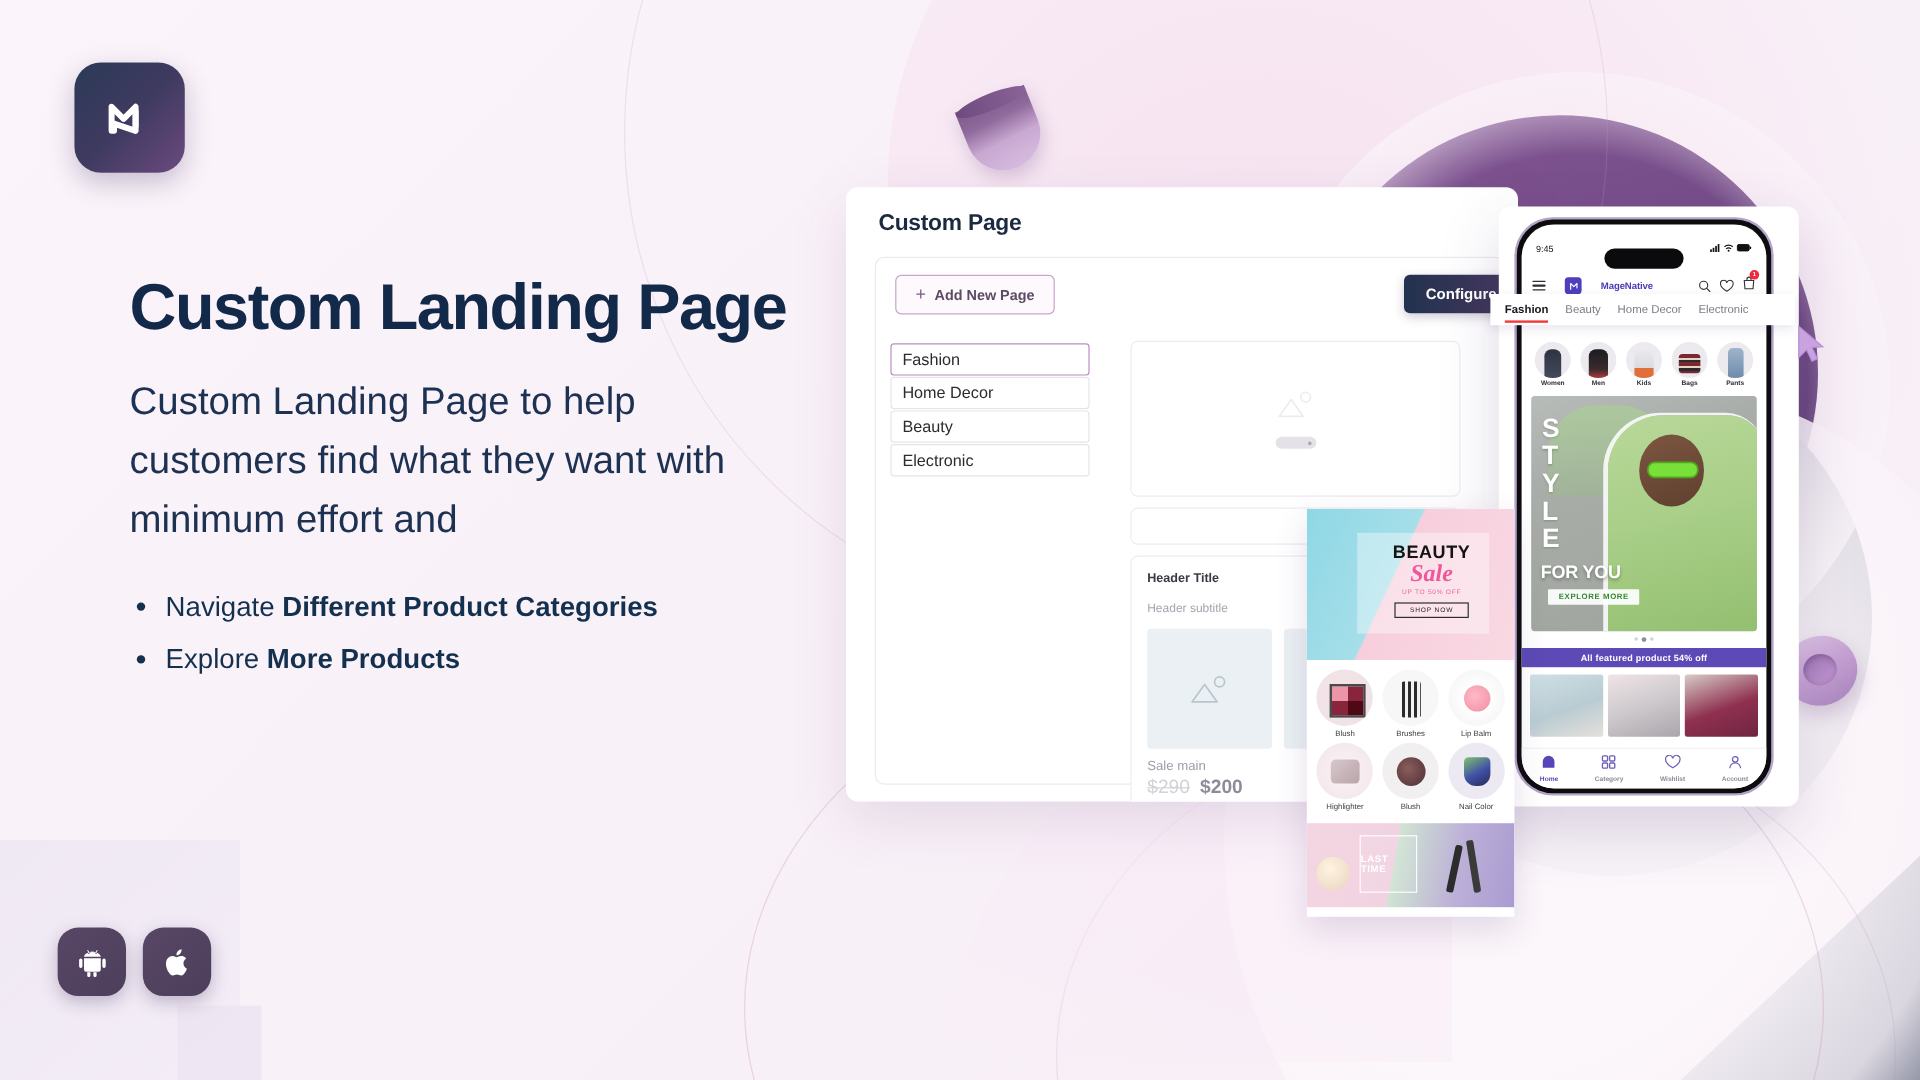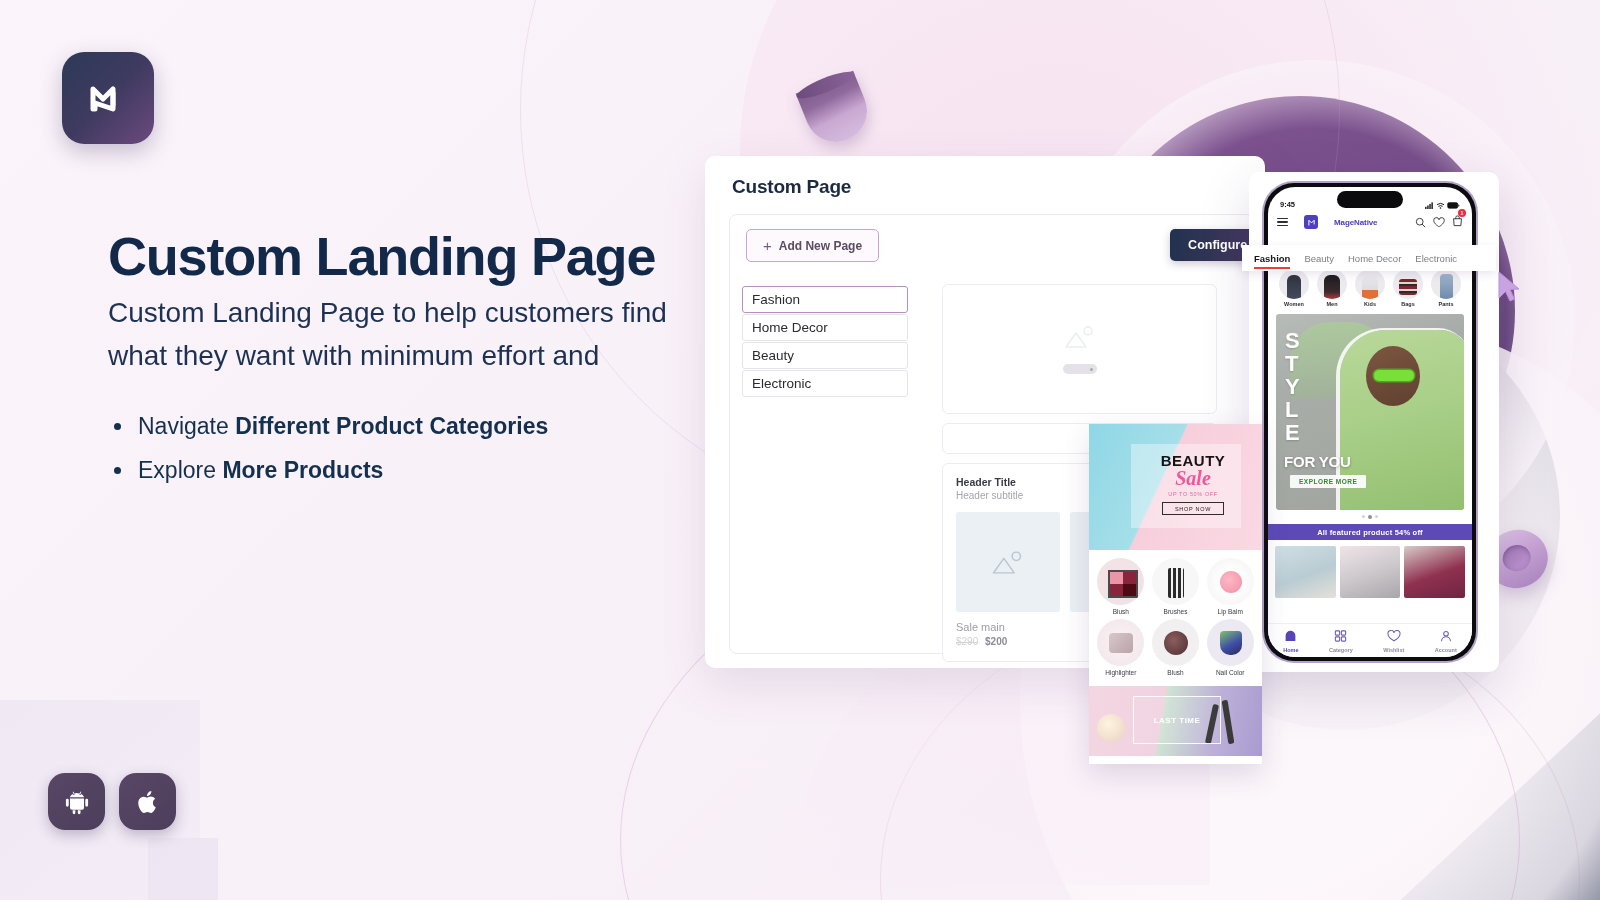--- a/index.html
+++ b/index.html
@@ -119,22 +119,22 @@
   
   .left-col {
     position: absolute; left: 108px; top: 228px;
     width: 600px; z-index: 3;
   }
   .headline {
     font-size: 54px; line-height: 1.04; font-weight: 800;
     color: #12294a; letter-spacing: -1.2px;
   }
   .subhead {
-    margin-top: 8px;
-    font-size: 28px; line-height: 1.53; color: #1d3253; font-weight: 400;
+    margin-top: 26px;
+    font-size: 32px; line-height: 1.53; color: #1d3253; font-weight: 400;
     max-width: 565px;
   }
   .bullets { margin-top: 34px; list-style: none; }
   .bullets li {
     position: relative; padding-left: 30px; margin-bottom: 14px;
     font-size: 23px; color: #14304f; line-height: 1.3;
   }
   .bullets li::before {
     content: ""; position: absolute; left: 6px; top: 11px;
     width: 7px; height: 7px; border-radius: 50%; background: #14304f;
@@ -205,28 +205,28 @@
   .pv-pill {
     width: 34px; height: 10px; border-radius: 6px; background: #e4e2e8;
     display: flex; align-items: center; justify-content: flex-end; padding-right: 4px;
   }
   .pv-pill i { width: 3px; height: 3px; border-radius: 50%; background: #aaa; display: block; }
   .pv-bar { height: 31px; display: flex; align-items: center; justify-content: flex-end; padding-right: 12px; }
   .pv-sort { display: flex; flex-direction: column; align-items: center; gap: 1px; color: #9a98a3; line-height: .6; font-size: 9px; }
   .pv-sort .ln { width: 9px; height: 1px; background: #bbb9c2; }
   .pv-block { padding: 12px 13px 14px; }
   .pv-h-title { font-size: 10.5px; font-weight: 700; color: #3a3a45; }
-  .pv-h-sub { font-size: 10px; color: #a5a3ae; margin-top: 2px; }
+  .pv-h-sub { font-size: 10px; color: #a5a3ae; margin-top: 14px; }
   .pv-grid { display: flex; gap: 10px; margin-top: 11px; }
   .pv-tile {
     width: 104px; height: 100px; background: #eaf0f3; border-radius: 3px;
     display: flex; align-items: center; justify-content: center;
   }
   .pv-text-main { font-size: 11px; color: #9e9ca8; margin-top: 9px; }
-  .pv-price { font-size: 10px; margin-top: 3px; color: #b5b3bd; }
+  .pv-price { font-size: 16px; margin-top: 3px; color: #b5b3bd; }
   .pv-price .old { text-decoration: line-through; opacity: .6; margin-right: 4px; }
   .pv-price .new { color: #8d8b97; font-weight: 700; }
 
   
   .collage {
     position: absolute; left: 1089px; top: 424px;
     width: 173px; height: 340px; z-index: 5;
     background: #fff; overflow: hidden;
     box-shadow: 0 10px 26px rgba(80,50,110,.16);
   }
@@ -289,21 +289,21 @@
     background: radial-gradient(circle at 40% 40%, #8b5d5c, #4c2f33); }
   .c6 { background: #ece9f2; }
   .c6::after { content:""; position:absolute; left:13px; top:12px; width:22px; height:24px; border-radius: 4px 4px 10px 10px;
     background: linear-gradient(150deg,#7fc26b 0%, #3f4fa8 55%, #2b2b55 100%); }
   .collage-foot {
     height: 70px; position: relative;
     background: linear-gradient(100deg, #f4d5e2 0%, #f1d2e0 42%, #cfe3d2 43%, #bdb0d8 72%, #a99bd0 100%);
     overflow: hidden;
   }
   .cf-card {
-    position: absolute; left: 44px; top: 10px; width: 88px; height: 48px;
+    position: absolute; left: 44px; top: 10px; width: 48px; height: 48px;
     border: 1px solid rgba(255,255,255,.9);
     display: flex; align-items: center; justify-content: center;
     font-size: 8px; font-weight: 800; color: #fff; letter-spacing: .5px;
     background: rgba(255,255,255,.08);
   }
   .cf-pot { position:absolute; left: 8px; top: 28px; width: 28px; height: 28px; border-radius: 50%;
     background: radial-gradient(circle at 40% 35%, #fff3e2, #e8d3bf); }
   .cf-brush { position:absolute; left: 120px; top: 18px; width: 6px; height: 40px; background: #2c2c2c; border-radius: 2px; transform: rotate(12deg); }
   .cf-brush2 { position:absolute; left: 136px; top: 14px; width: 6px; height: 44px; background: #3a3a3a; border-radius: 2px; transform: rotate(-9deg); }
 
@@ -320,22 +320,22 @@
     width: 212px; height: 478px;
     background: #0c0c0f; border-radius: 30px;
     padding: 4px;
     box-shadow: 0 0 0 2px #b2a3c7;
   }
   .screen {
     width: 100%; height: 100%; background: #fff; border-radius: 27px; overflow: hidden;
     position: relative;
   }
   .statusbar {
-    height: 22px; display: flex; align-items: flex-end; justify-content: space-between;
-    padding: 0 12px; font-size: 7.5px; font-weight: 700; color: #111; position: relative;
+    height: 22px; display: flex; align-items: flex-start; justify-content: space-between;
+    padding: 0 12px; font-size: 7.5px; font-weight: 400; color: #111; position: relative; margin-top: 16px;
   }
   .dyn-island {
     position: absolute; left: 50%; transform: translateX(-50%); top: 4px;
     width: 66px; height: 17px; border-radius: 10px; background: #0b0b0e;
   }
   .sb-right { display: flex; align-items: center; gap: 2px; }
   .appbar {
     height: 26px; display: flex; align-items: center; padding: 0 9px; gap: 16px;
   }
   .hamb { display: flex; flex-direction: column; gap: 2px; }

